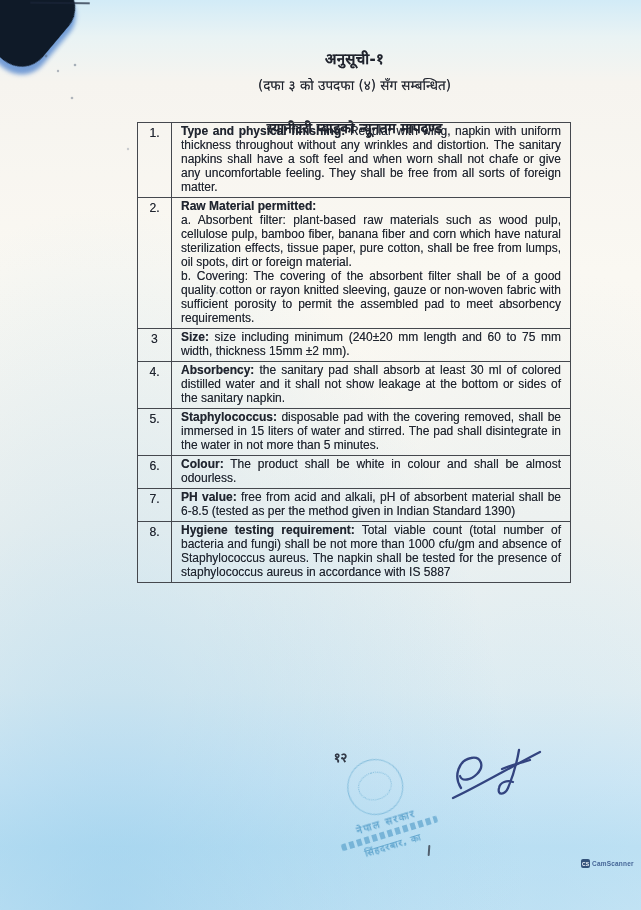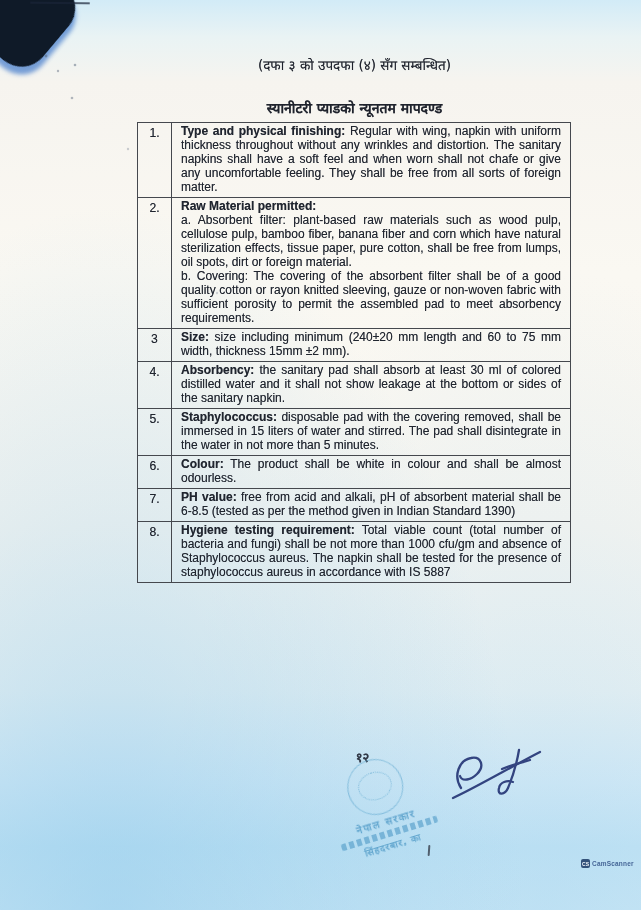--- a/index.html
+++ b/index.html
@@ -62,21 +62,21 @@
     font-size:12.2px; line-height:19.2px;
   }
   td.content {
     padding:1px 9px 3px 9px; font-size:12px; line-height:14px;
     text-align:justify;
   }
   td.content .para b { font-weight:bold; }
 
   
   .page-number {
-    position:absolute; left:146px; top:748px; width:433px; text-align:center;
+    position:absolute; left:124px; top:748px; width:433px; text-align:center;
     font-family:"DejaVu Sans", sans-serif; font-size:13px; font-weight:bold;
     color:#323947; text-shadow:0 0 .6px rgba(50,57,71,.5);
   }
 
   .stamp {
     position:absolute; left:316px; top:758px; width:132px; height:102px;
     transform:rotate(-17deg); text-align:center;
     color:#579fca; opacity:.88; filter:blur(.55px);
     font-family:"DejaVu Sans", sans-serif;
   }
@@ -117,20 +117,21 @@
 </head>
 <body>
 
 <div class="page">
 
   <div class="corner-blob"></div>
   <div class="corner-line"></div>
   <div class="specks"></div>
 
   <div class="header">
+    <div class="h-line1">अनुसूची-१</div>
     <div class="h-line2">(दफा ३ को उपदफा (४) सँग सम्बन्धित)</div>
     <div class="h-line3">स्यानीटरी प्याडको न्यूनतम मापदण्ड</div>
   </div>
 
   <div class="table-wrap">
     <table class="standards">
       <tbody>
           <tr>
     <td class="num">1.</td>
     <td class="content">

